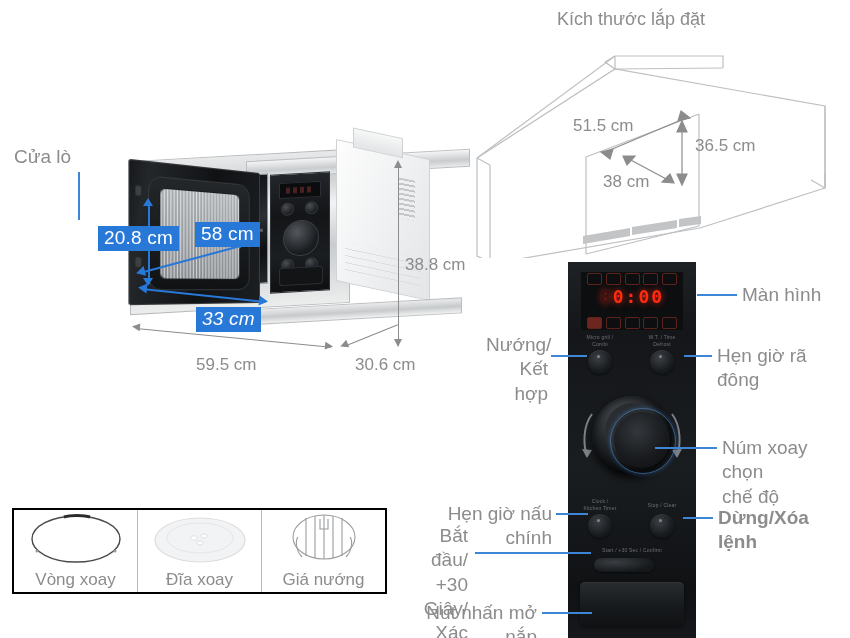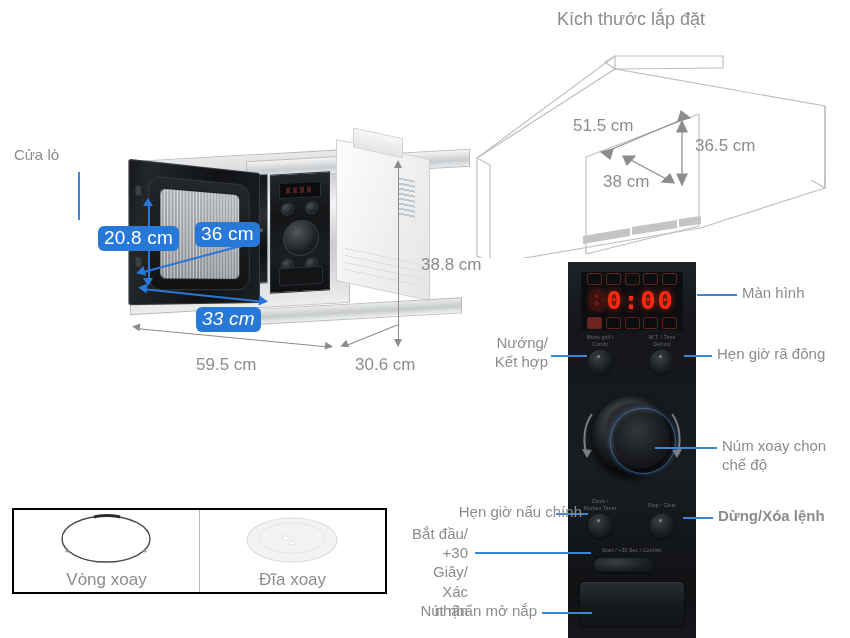--- a/index.html
+++ b/index.html
@@ -11,37 +11,36 @@
     width: 850px;
     height: 638px;
     position: relative;
     overflow: hidden;
     font-family: "Liberation Sans", sans-serif;
     color: #8c8c8c;
   }
   .abs { position: absolute; }
   .lbl {
     color: #8c8c8c;
-    font-size: 15px;
+    font-size: 19px;
     line-height: 1.28;
     white-space: pre-line;
   }
   .dimtext {
     color: #8c8c8c;
     font-size: 17px;
     white-space: nowrap;
   }
   .badge {
     background: #2878d8;
     color: #ffffff;
     font-size: 19px;
     padding: 1px 6px 2px 6px;
     white-space: nowrap;
     letter-spacing: 0.2px;
-    border-radius: 6px;
   }
   .lead {
     background: #3d86d6;
     height: 2px;
   }
   .lead-v {
     background: #3d86d6;
     width: 2px;
   }
 
@@ -205,21 +204,21 @@
     border: 1px solid #7a2a22;
     border-radius: 2px;
     opacity: .75;
   }
   .cp-ic.filled { background: #8c2f24; }
   .cp-digits {
     position: absolute; left: 0; right: 0; top: 14px;
     text-align: center;
     color: #ff2a10;
     font-family: "DejaVu Sans Mono", monospace;
-    font-size: 25px;
+    font-size: 18px;
     font-weight: bold;
     letter-spacing: 2px;
     text-shadow: 0 0 7px rgba(255,50,20,.75);
   }
   .cp-digits .ghost { color: #3a1110; }
   .cp-btn-label {
     position: absolute;
     color: #6e6f72;
     font-size: 5px;
     line-height: 1.35;
@@ -342,31 +341,31 @@
   <div class="abs lbl" style="left:4px; top:-5px;">Cửa lò</div>
 
   <div class="abs blue-arrow" style="left:138px; top:52px; width:2px; height:82px;"></div>
   <div class="abs" style="left:133px; top:48px; width:0;height:0;border-left:5px solid transparent;border-right:5px solid transparent;border-bottom:8px solid #2878d8;"></div>
   <div class="abs" style="left:133px; top:128px; width:0;height:0;border-left:5px solid transparent;border-right:5px solid transparent;border-top:8px solid #2878d8;"></div>
   <div class="abs badge" style="left:88px; top:76px;">20.8 cm</div>
 
   <div class="abs blue-arrow" style="left:130px; top:122px; width:106px; height:2px; transform:rotate(-15deg); transform-origin:left center;"></div>
   <div class="abs" style="left:126px; top:117px; width:0;height:0;border-top:5px solid transparent;border-bottom:5px solid transparent;border-right:9px solid #2878d8;transform:rotate(-15deg);"></div>
   <div class="abs" style="left:228px; top:88px; width:0;height:0;border-top:5px solid transparent;border-bottom:5px solid transparent;border-left:9px solid #2878d8;transform:rotate(-15deg);"></div>
-  <div class="abs badge" style="left:185px; top:72px;">36 cm</div>
+  <div class="abs badge" style="left:185px; top:72px;">58 cm</div>
 
   <div class="abs blue-arrow" style="left:132px; top:138px; width:124px; height:2px; transform:rotate(6deg); transform-origin:left center;"></div>
   <div class="abs" style="left:128px; top:133px; width:0;height:0;border-top:5px solid transparent;border-bottom:5px solid transparent;border-right:9px solid #2878d8;transform:rotate(6deg);"></div>
   <div class="abs" style="left:249px; top:146px; width:0;height:0;border-top:5px solid transparent;border-bottom:5px solid transparent;border-left:9px solid #2878d8;transform:rotate(6deg);"></div>
   <div class="abs badge" style="left:186px; top:157px;font-style:italic;">33 cm</div>
 
   <div class="abs arrow-line" style="left:388px; top:14px; width:1px; height:182px;"></div>
   <div class="abs" style="left:384px; top:10px; width:0;height:0;border-left:4px solid transparent;border-right:4px solid transparent;border-bottom:8px solid #8c8c8c;"></div>
   <div class="abs" style="left:384px; top:189px; width:0;height:0;border-left:4px solid transparent;border-right:4px solid transparent;border-top:8px solid #8c8c8c;"></div>
-  <div class="abs dimtext" style="left:411px; top:105px;">38.8 cm</div>
+  <div class="abs dimtext" style="left:395px; top:105px;">38.8 cm</div>
 
   <div class="abs arrow-line" style="left:126px; top:178px; width:196px; height:1px; transform:rotate(5.5deg); transform-origin:left center;"></div>
   <div class="abs" style="left:122px; top:173px; width:0;height:0;border-top:4px solid transparent;border-bottom:4px solid transparent;border-right:8px solid #8c8c8c;transform:rotate(5.5deg);"></div>
   <div class="abs" style="left:315px; top:192px; width:0;height:0;border-top:4px solid transparent;border-bottom:4px solid transparent;border-left:8px solid #8c8c8c;transform:rotate(5.5deg);"></div>
   <div class="abs dimtext" style="left:186px; top:205px;">59.5 cm</div>
 
   <div class="abs arrow-line" style="left:334px; top:196px; width:58px; height:1px; transform:rotate(-22deg); transform-origin:left center;"></div>
   <div class="abs" style="left:330px; top:191px; width:0;height:0;border-top:4px solid transparent;border-bottom:4px solid transparent;border-right:8px solid #8c8c8c;transform:rotate(-22deg);"></div>
   <div class="abs dimtext" style="left:345px; top:205px;">30.6 cm</div>
 </div>
@@ -496,21 +495,21 @@
 Kết hợp</div>
 
 <div class="abs lead" style="left:684px; top:355px; width:28px;"></div>
 <div class="abs lbl" style="left:717px; top:344px;">Hẹn giờ rã đông</div>
 
 <div class="abs lead" style="left:655px; top:447px; width:62px;"></div>
 <div class="abs lbl" style="left:722px; top:436px;">Núm xoay chọn
 chế độ</div>
 
 <div class="abs lead" style="left:556px; top:513px; width:32px;"></div>
-<div class="abs lbl" style="left:406px; top:502px; text-align:right; width:146px;margin-left:30px;">Hẹn giờ nấu chính</div>
+<div class="abs lbl" style="left:406px; top:502px; text-align:right; width:146px;">Hẹn giờ nấu chính</div>
 
 <div class="abs lead" style="left:683px; top:517px; width:30px;"></div>
 <div class="abs lbl" style="left:718px; top:506px;font-weight:bold;">Dừng/Xóa lệnh</div>
 
 <div class="abs lead" style="left:475px; top:552px; width:116px;"></div>
 <div class="abs lbl" style="left:406px; top:524px; text-align:right; width:62px;">Bắt đầu/
 +30 Giây/
 Xác nhận</div>
 
 <div class="abs lead" style="left:542px; top:612px; width:50px;"></div>
@@ -537,15 +536,33 @@
           <ellipse cx="62" cy="27" rx="45" ry="22" fill="#f2f3f4" stroke="#dcdddf" stroke-width="1.2"></ellipse>
           <ellipse cx="62" cy="25" rx="33" ry="15" fill="none" stroke="#e4e5e7" stroke-width="1"></ellipse>
           <ellipse cx="56" cy="25" rx="3.5" ry="2.2" fill="#ffffff" stroke="#d7d8da" stroke-width=".8"></ellipse>
           <ellipse cx="66" cy="23" rx="3.2" ry="2" fill="#ffffff" stroke="#d7d8da" stroke-width=".8"></ellipse>
           <ellipse cx="62" cy="30" rx="3.2" ry="2" fill="#ffffff" stroke="#d7d8da" stroke-width=".8"></ellipse>
         </svg>
       </div>
       <div class="acc-name">Đĩa xoay</div>
     </div>
 
+    <div class="acc-cell">
+      <div class="acc-art">
+        <svg width="125" height="52" viewBox="0 0 125 52" style="display:block;margin:0 auto;">
+          <g fill="none" stroke="#9a9c9e" stroke-width="1.1">
+            <ellipse cx="62" cy="24" rx="31" ry="22"></ellipse>
+            <line x1="44" y1="5" x2="44" y2="43"></line>
+            <line x1="53" y1="3" x2="53" y2="45"></line>
+            <line x1="62" y1="2" x2="62" y2="46"></line>
+            <line x1="71" y1="3" x2="71" y2="45"></line>
+            <line x1="80" y1="5" x2="80" y2="43"></line>
+            <path d="M36,24 C33,28 34,38 40,44"></path>
+            <path d="M88,24 C91,28 90,38 84,44"></path>
+            <path d="M58,6 L58,16 L66,16 L66,6"></path>
+          </g>
+        </svg>
+      </div>
+      <div class="acc-name">Giá nướng</div>
+    </div>
 
   </div>
 </div>
 
 </body></html>

